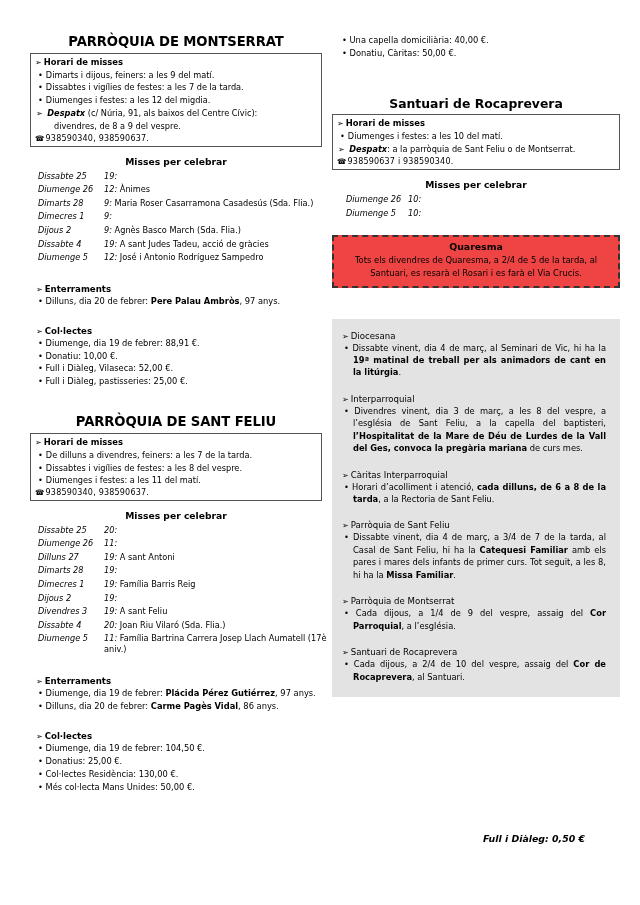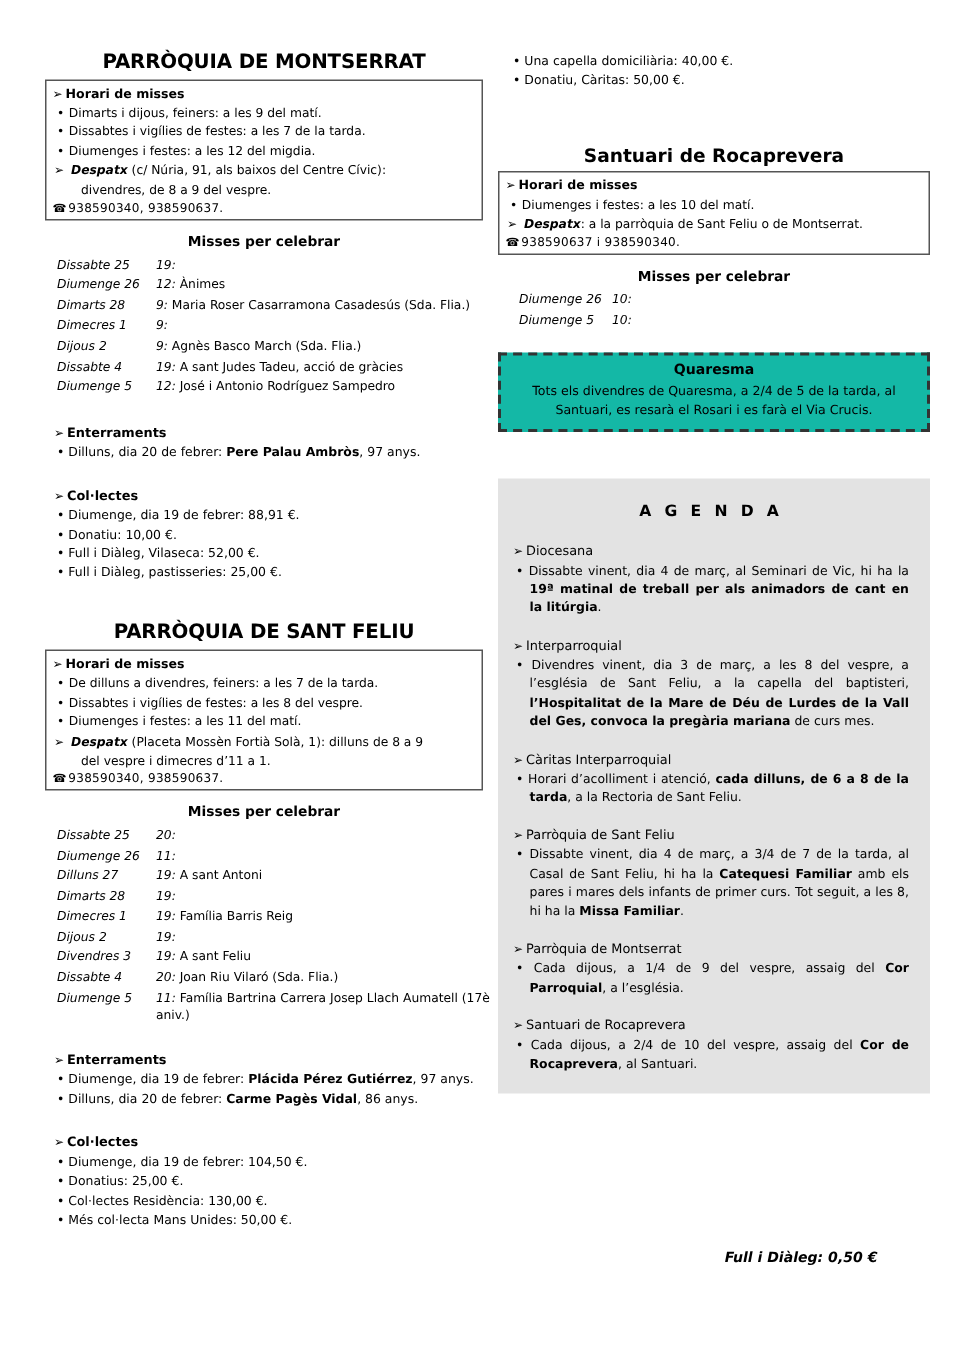--- a/index.html
+++ b/index.html
@@ -173,21 +173,21 @@
   ul.topbul li {
     font-size: 8.3px;
     line-height: 1.55;
     padding-left: 9px;
     text-indent: -9px;
   }
 
   
   .quaresma-box {
     border: 2px dashed #333;
-    background: #14b8a6;
+    background: #ef4444;
     padding: 4px 7px 6px 7px;
     box-sizing: border-box;
     text-align: center;
   }
   .quaresma-title {
     font-weight: bold;
     font-size: 9.4px;
     margin-bottom: 2px;
   }
   .quaresma-text {
@@ -375,26 +375,20 @@
           <span class="arrow-mark">➢</span><span>Horari de misses</span>
         </div>
         <div class="sched-line">
           <span class="dot">•</span><span>De dilluns a divendres, feiners: a les 7 de la tarda.</span>
         </div>
         <div class="sched-line">
           <span class="dot">•</span><span>Dissabtes i vigílies de festes: a les 8 del vespre.</span>
         </div>
         <div class="sched-line">
           <span class="dot">•</span><span>Diumenges i festes: a les 11 del matí.</span>
-        </div>
-        <div class="despatx-line">
-          <span class="arrow-mark">➢</span>
-          <span class="despatx-label">Despatx</span>
-          <span>(Placeta Mossèn Fortià Solà, 1): dilluns de 8 a 9</span>
-          <span class="cont">del vespre i dimecres d’11 a 1.</span>
         </div>
         <div class="phone-line">
           <span class="phone-ico">☎</span><span>938590340, 938590637.</span>
         </div>
       </div>
 
       <div class="masses-title">Misses per celebrar</div>
       <table class="masses">
         <tbody>
           <tr>
@@ -563,21 +557,20 @@
     <div style="height:14px"></div>
 
     <div class="quaresma-box">
       <div class="quaresma-title">Quaresma</div>
       <div class="quaresma-text">Tots els divendres de Quaresma, a 2/4 de 5 de la tarda, al Santuari, es resarà el Rosari i es farà el Via Crucis.</div>
     </div>
 
     <div style="height:31px"></div>
 
     <div class="agenda-box">
-      <div class="agenda-title">A G E N D A</div>
 
       <div class="ag-block">
         <div class="ag-head">
           <span class="arrow-mark">➢</span><span>Diocesana</span>
         </div>
         <ul class="ag">
           <li>
             <span>•</span>
             <span>Dissabte vinent, dia 4 de març, al Seminari de Vic, hi ha la </span><b>19ª matinal de treball per als animadors de cant en la litúrgia</b><span>.</span>
           </li>

